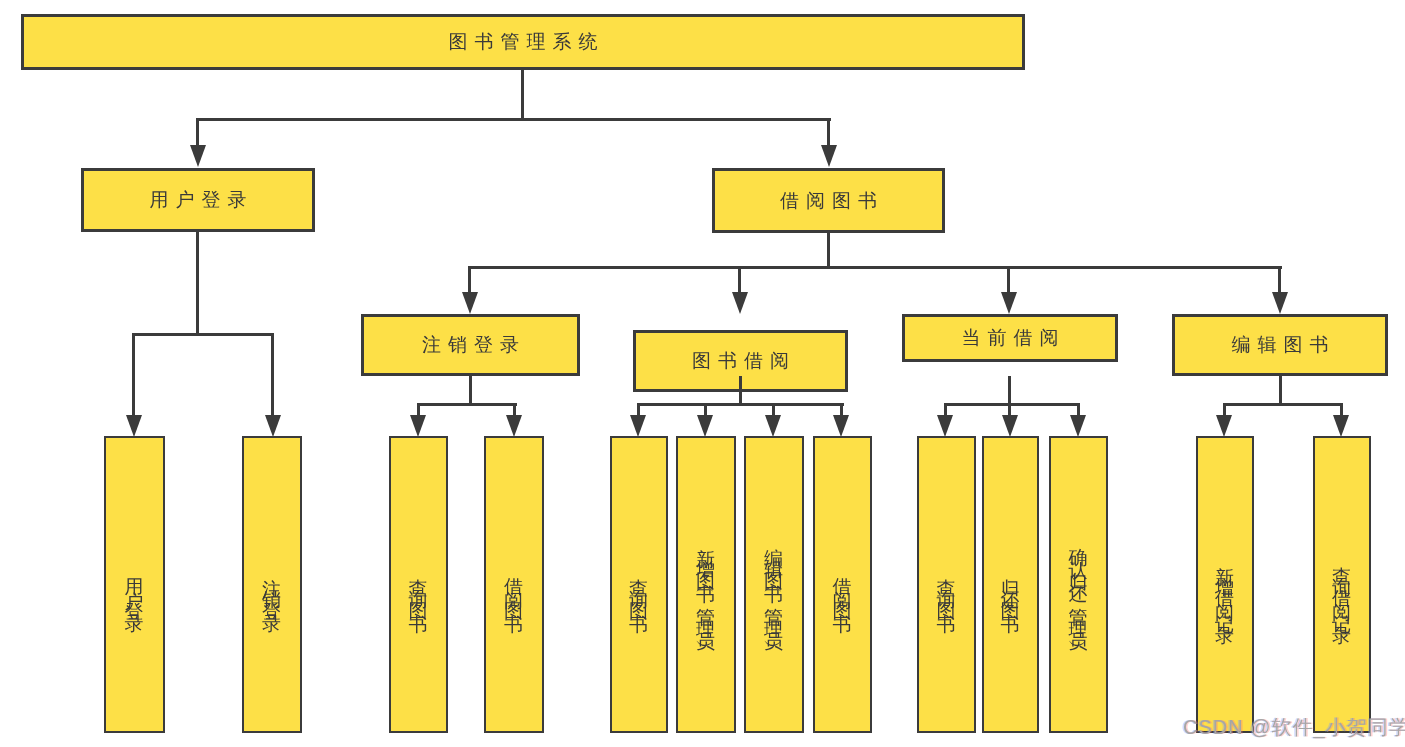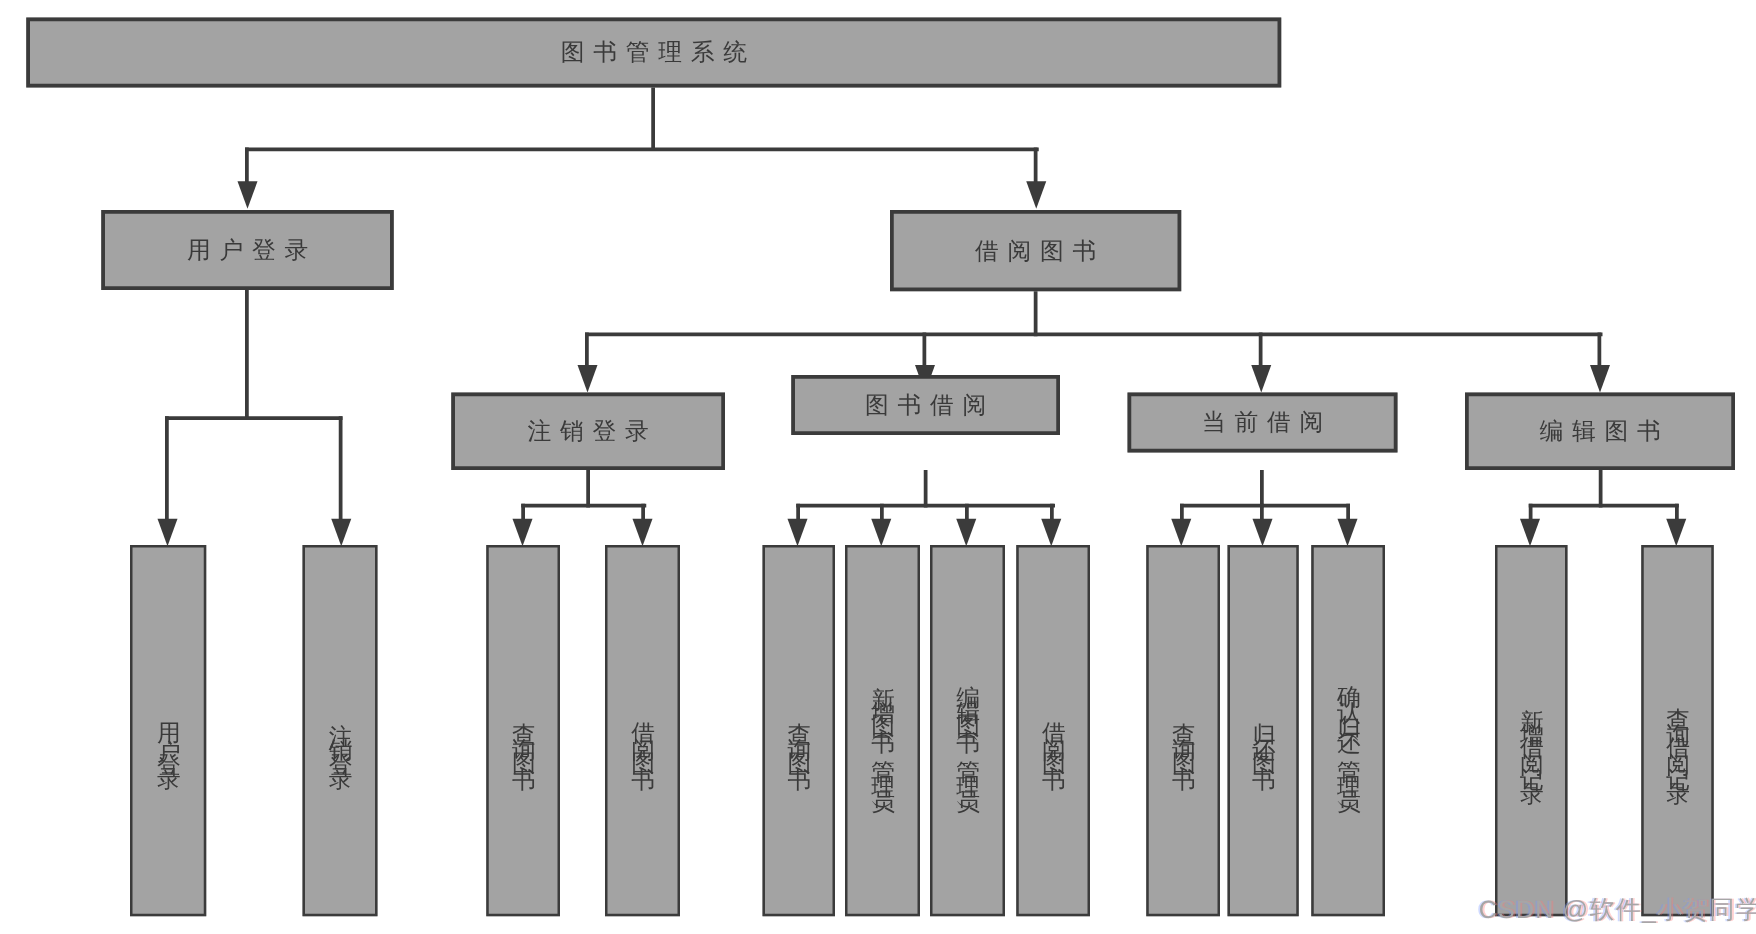--- a/index.html
+++ b/index.html
@@ -8,21 +8,21 @@
     width:1405px;height:747px;
     background:#ffffff;
     overflow:hidden;
     font-family:"Liberation Sans","DejaVu Sans",sans-serif;
     color:#3a3a3a;
   }
   .box{
     position:absolute;
     box-sizing:border-box;
     border:3px solid #3b3b3b;
-    background:#a3a3a3;
+    background:#fde047;
     display:flex;align-items:center;justify-content:center;
     font-size:19px;
     letter-spacing:7px;
     color:#3a3a3a;
     white-space:nowrap;
   }
   .box span{padding-left:7px;}
   .leaf{
     border-width:2.5px;
     writing-mode:vertical-rl;
@@ -86,21 +86,21 @@
   <div class="vline" style="left:738px;top:266px;height:30px"></div>
   <div class="arrow" style="left:732px;top:292px"></div>
   <div class="vline" style="left:1007px;top:266px;height:30px"></div>
   <div class="arrow" style="left:1001px;top:292px"></div>
   <div class="vline" style="left:1278px;top:266px;height:30px"></div>
   <div class="arrow" style="left:1272px;top:292px"></div>
 
   <div class="box" style="left:361px;top:314px;width:219px;height:62px">
     <span>注销登录</span>
   </div>
-  <div class="box" style="left:633px;top:300px;width:215px;height:48px">
+  <div class="box" style="left:633px;top:330px;width:215px;height:62px">
     <span>图书借阅</span>
   </div>
   <div class="box" style="left:902px;top:314px;width:216px;height:48px">
     <span>当前借阅</span>
   </div>
   <div class="box" style="left:1172px;top:314px;width:216px;height:62px">
     <span>编辑图书</span>
   </div>
 
   <div class="vline" style="left:469px;top:376px;height:30px"></div>

